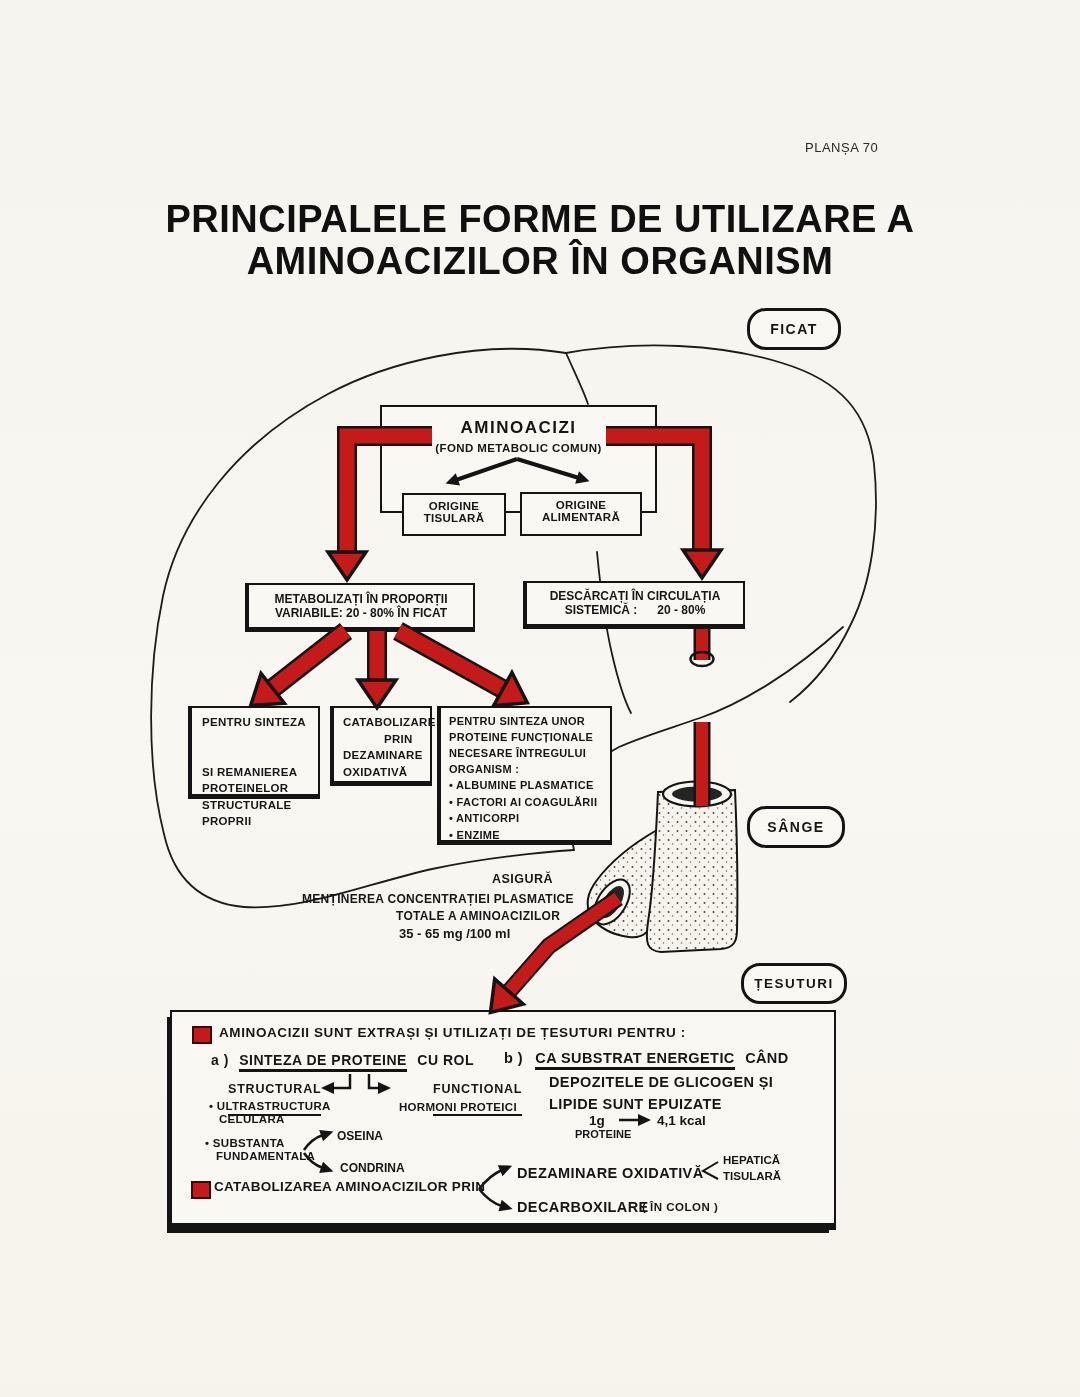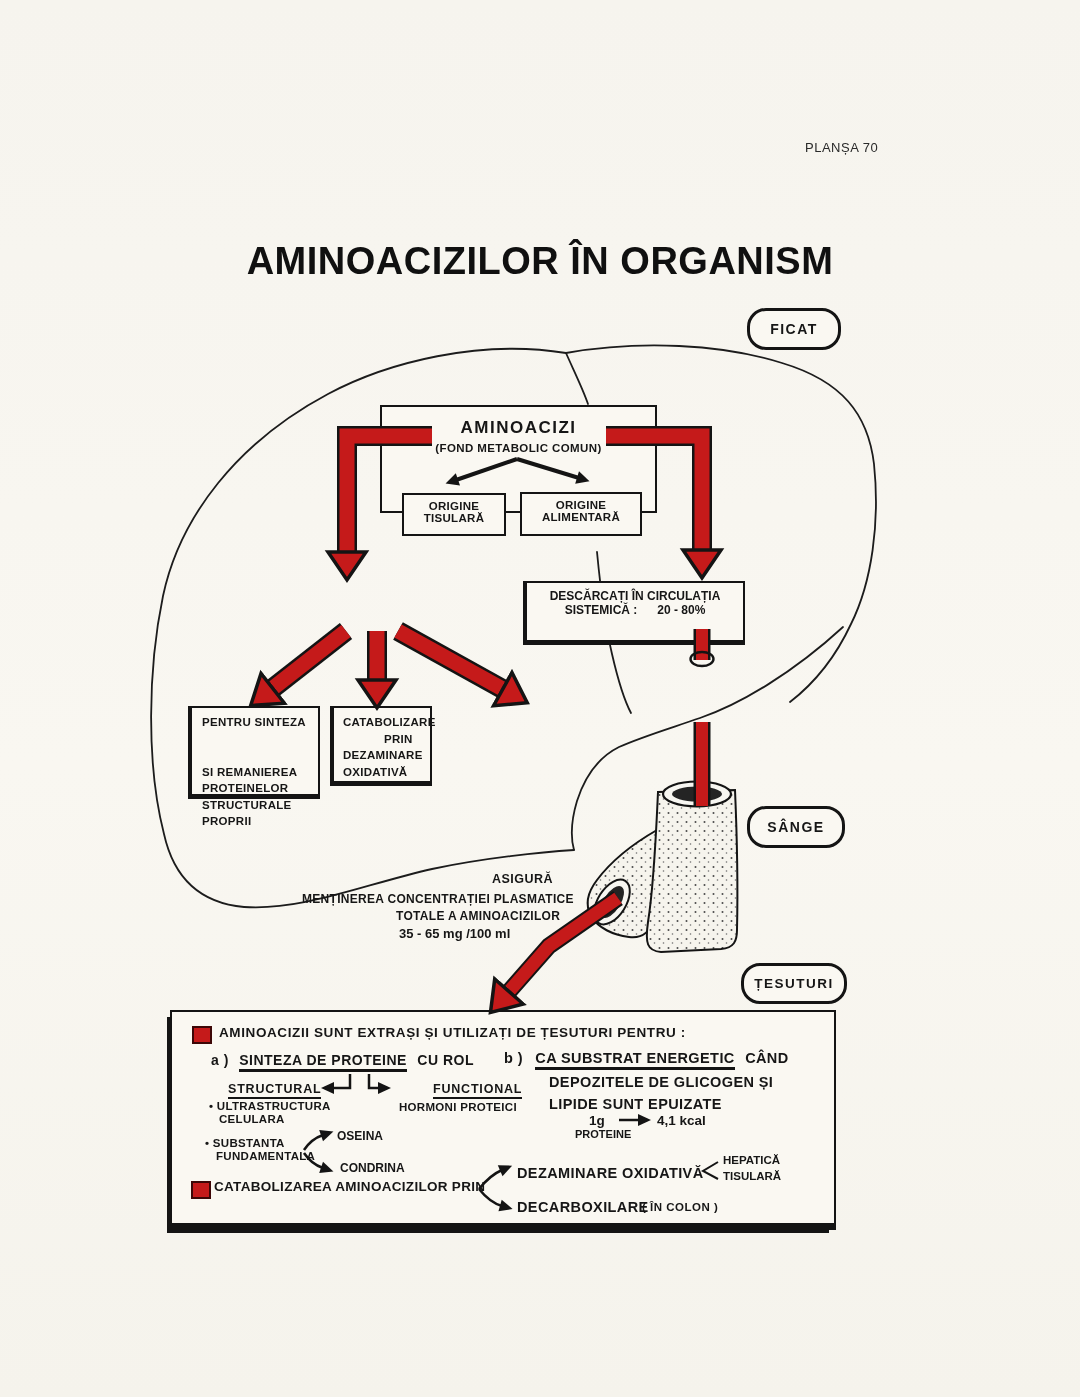--- a/index.html
+++ b/index.html
@@ -13,21 +13,21 @@
   .pill{position:absolute;display:flex;align-items:center;justify-content:center;
         border:3px solid #141414;border-radius:19px;background:#faf8f2;
         font-weight:bold;font-size:14px;letter-spacing:1.5px;}
   .nbox{position:absolute;background:#faf8f2;border:2.5px solid #141414;box-sizing:border-box;}
   .shad{border-bottom-width:5px;border-left-width:4px;}
   .ctr{text-align:center;}
   .b{font-weight:bold;}
   .pre{white-space:pre;}
   .ln{display:block;}
   .ul3{border-bottom:3px solid #141414;padding-bottom:1px;}
-  .ul2{border-bottom:2.5px solid #141414;padding-bottom:1px;text-align:right;}
+  .ul2{border-bottom:2.5px solid #141414;padding-bottom:18px;text-align:right;}
   .rsq{position:absolute;width:16px;height:14px;background:#c51a1a;border:2px solid #3d0707;}
   .small{font-size:11.5px;font-weight:bold;letter-spacing:.3px;}
 </style>
 </head>
 <body>
 
 <div class="page">
 
   <svg class="layer" width="1080" height="1397" viewBox="0 0 1080 1397">
     <defs>
@@ -54,54 +54,69 @@
       </g>
       <path d="M 658,792 C 656,835 654,885 648,922 C 645,943 647,951 661,952 L 721,949 C 734,948 737,941 737,930 C 738,885 737,836 735,790 Z" fill="url(#stip)" stroke="#141414" stroke-width="2"></path>
       <g>
         <ellipse cx="697" cy="794" rx="34" ry="12.5" fill="#f7f6f1" stroke="#141414" stroke-width="2.2"></ellipse>
         <ellipse cx="697" cy="794" rx="25" ry="7.5" fill="#242424"></ellipse>
       </g>
     </g>
   </svg>
 
   <div class="abs plansa" style="left:805px;top:140px;">PLANȘA 70</div>
+  <div class="abs title" style="top:198px;">PRINCIPALELE FORME DE UTILIZARE A</div>
   <div class="abs title" style="top:240px;">AMINOACIZILOR ÎN ORGANISM</div>
 
   <div class="pill" style="left:747px;top:308px;width:88px;height:36px;">FICAT</div>
 
   <div class="nbox" style="left:380px;top:405px;width:277px;height:108px;">
     <div class="abs ctr b" style="width:100%;top:11px;font-size:17px;letter-spacing:1.5px;">AMINOACIZI</div>
     <div class="abs ctr b" style="width:100%;top:35px;font-size:11.5px;letter-spacing:.4px;">(FOND METABOLIC COMUN)</div>
     <div class="nbox ctr" style="left:20px;top:86px;width:104px;height:43px;border-width:2.5px;padding-top:5px;">
       <span class="ln small">ORIGINE</span>
       <span class="ln small">TISULARĂ</span>
     </div>
     <div class="nbox ctr" style="left:138px;top:85px;width:122px;height:44px;padding-top:5px;">
       <span class="ln small">ORIGINE</span>
       <span class="ln small">ALIMENTARĂ</span>
     </div>
   </div>
 
-  <div class="nbox shad ctr" style="left:523px;top:581px;width:222px;height:64px;padding-top:6px;">
+  <div class="nbox shad ctr" style="left:245px;top:583px;width:230px;height:49px;padding-top:7px;">
+    <span class="ln b" style="font-size:12px;">METABOLIZAȚI ÎN PROPORȚII</span>
+    <span class="ln b" style="font-size:12px;">VARIABILE: 20 - 80% ÎN FICAT</span>
+  </div>
+  <div class="nbox shad ctr" style="left:523px;top:581px;width:222px;height:48px;padding-top:6px;">
     <span class="ln b" style="font-size:12px;">DESCĂRCAȚI ÎN CIRCULAȚIA</span>
     <span class="ln b pre" style="font-size:12px;">SISTEMICĂ :      20 - 80%</span>
   </div>
 
   <div class="nbox shad" style="left:188px;top:706px;width:132px;height:93px;padding:6px 0 0 10px;">
     <span class="ln small" style="line-height:16.5px;">PENTRU SINTEZA</span>
     <span class="ln small" style="line-height:16.5px;margin-top:33px;">SI REMANIEREA</span>
     <span class="ln small" style="line-height:16.5px;">PROTEINELOR</span>
     <span class="ln small" style="line-height:16.5px;">STRUCTURALE</span>
     <span class="ln small" style="line-height:16.5px;">PROPRII</span>
   </div>
   <div class="nbox shad" style="left:330px;top:706px;width:102px;height:80px;padding:6px 0 0 9px;">
     <span class="ln small" style="line-height:16.5px;">CATABOLIZARE</span>
     <span class="ln small" style="line-height:16.5px;padding-left:41px;">PRIN</span>
     <span class="ln small" style="line-height:16.5px;">DEZAMINARE</span>
     <span class="ln small" style="line-height:16.5px;">OXIDATIVĂ</span>
+  </div>
+  <div class="nbox shad" style="left:437px;top:706px;width:175px;height:139px;padding:5px 0 0 8px;">
+    <span class="ln small" style="font-size:11px;line-height:16px;">PENTRU SINTEZA UNOR</span>
+    <span class="ln small" style="font-size:11px;line-height:16px;">PROTEINE FUNCȚIONALE</span>
+    <span class="ln small" style="font-size:11px;line-height:16px;">NECESARE ÎNTREGULUI</span>
+    <span class="ln small" style="font-size:11px;line-height:16px;">ORGANISM :</span>
+    <span class="ln small" style="font-size:11px;line-height:16.5px;">• ALBUMINE PLASMATICE</span>
+    <span class="ln small" style="font-size:11px;line-height:16.5px;">• FACTORI AI COAGULĂRII</span>
+    <span class="ln small" style="font-size:11px;line-height:16.5px;">• ANTICORPI</span>
+    <span class="ln small" style="font-size:11px;line-height:16.5px;">• ENZIME</span>
   </div>
 
   <div class="abs b" style="left:492px;top:872px;font-size:12.5px;letter-spacing:.5px;">ASIGURĂ</div>
   <div class="abs b" style="left:302px;top:892px;font-size:12px;letter-spacing:.3px;">MENȚINEREA CONCENTRAȚIEI PLASMATICE</div>
   <div class="abs b" style="left:396px;top:909px;font-size:12px;letter-spacing:.3px;">TOTALE A AMINOACIZILOR</div>
   <div class="abs b" style="left:399px;top:926px;font-size:13px;">35 - 65 mg /100 ml</div>
 
   <div class="pill" style="left:747px;top:806px;width:92px;height:36px;">SÂNGE</div>
   <div class="pill" style="left:741px;top:963px;width:100px;height:35px;font-size:13.5px;">ȚESUTURI</div>
 

